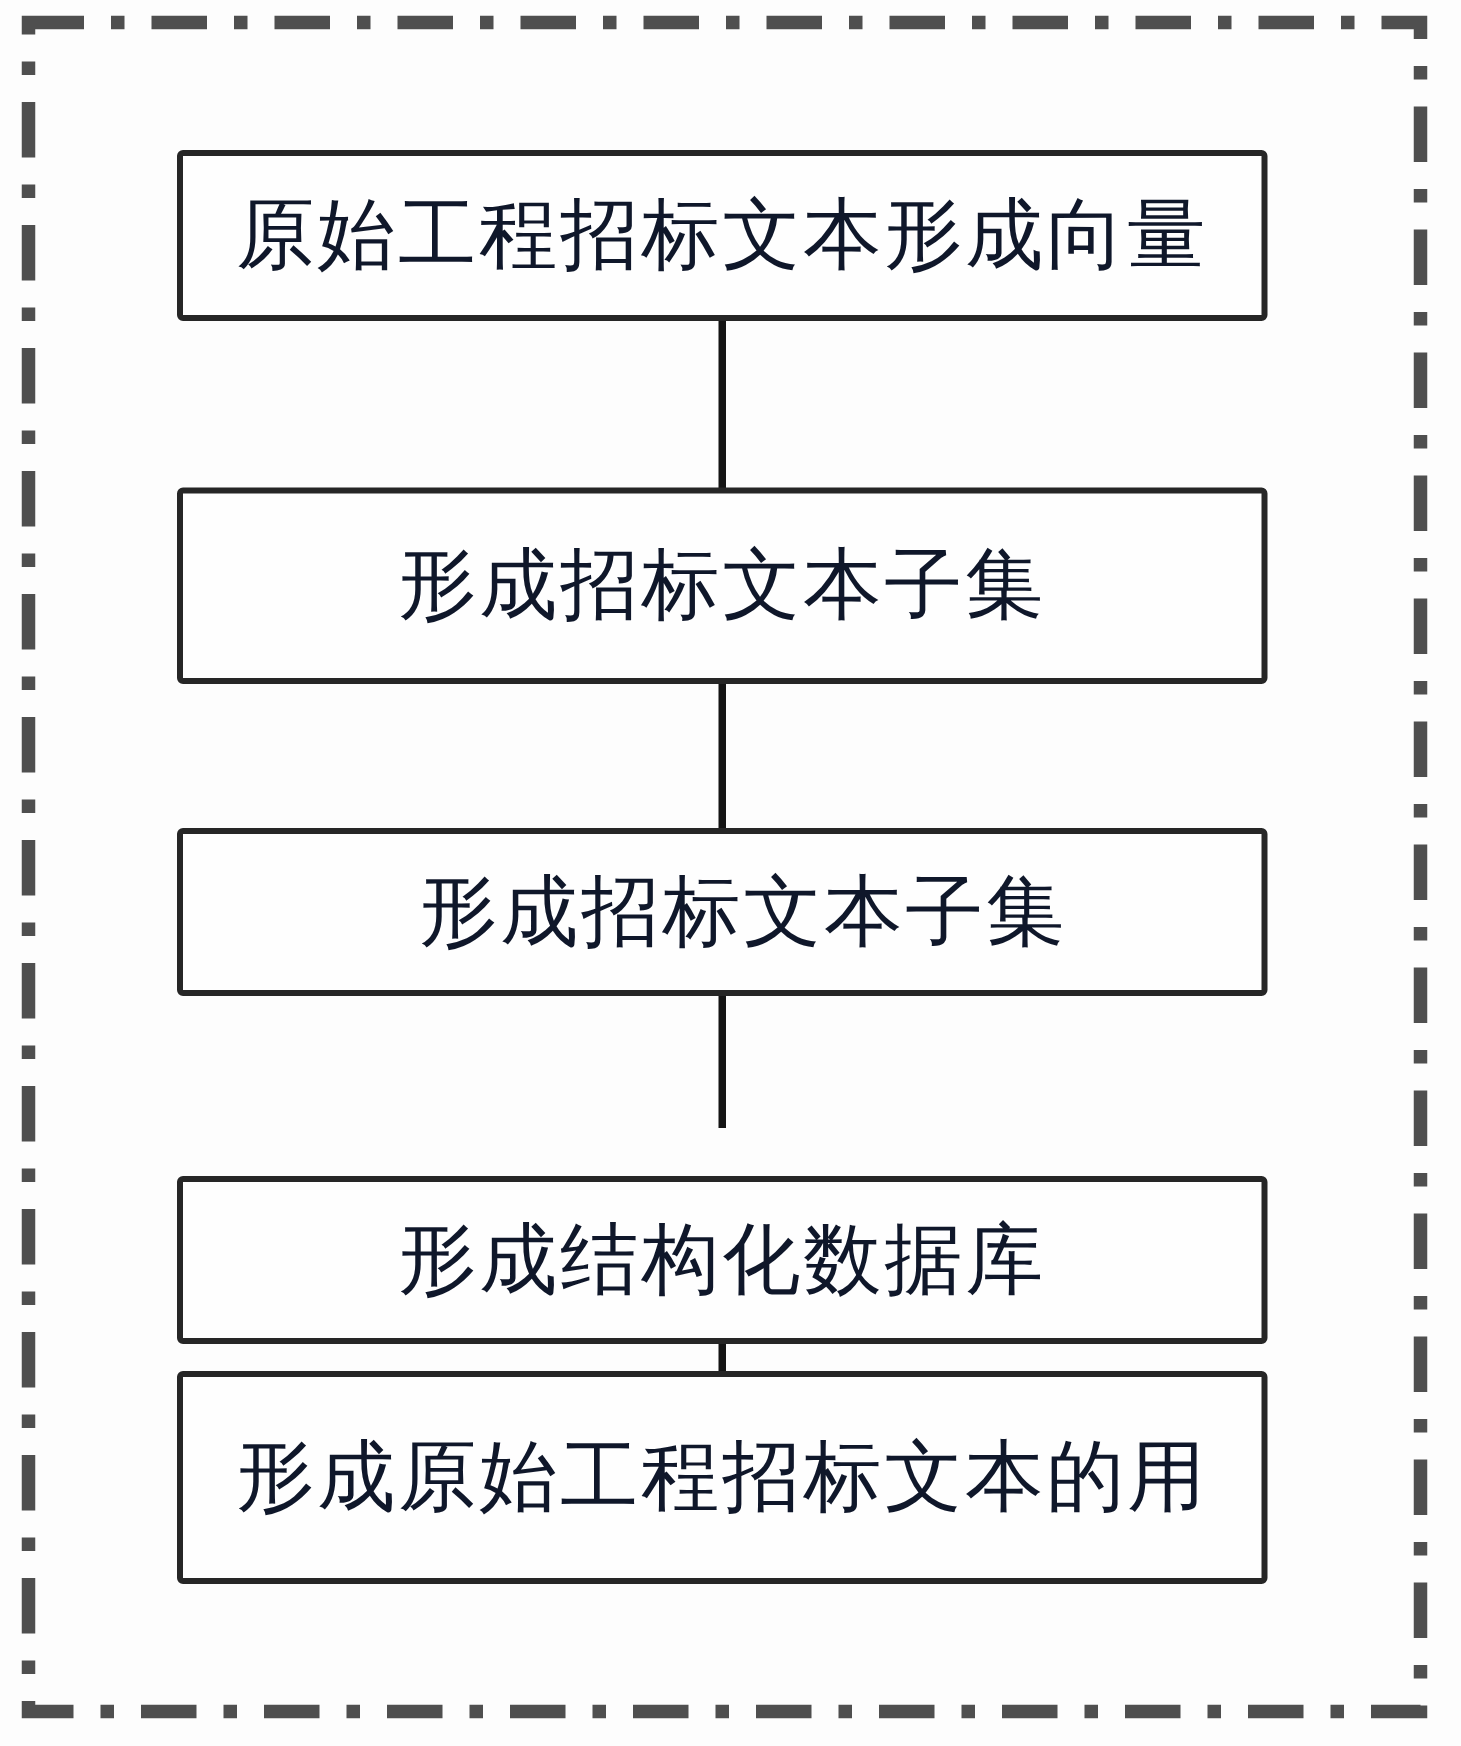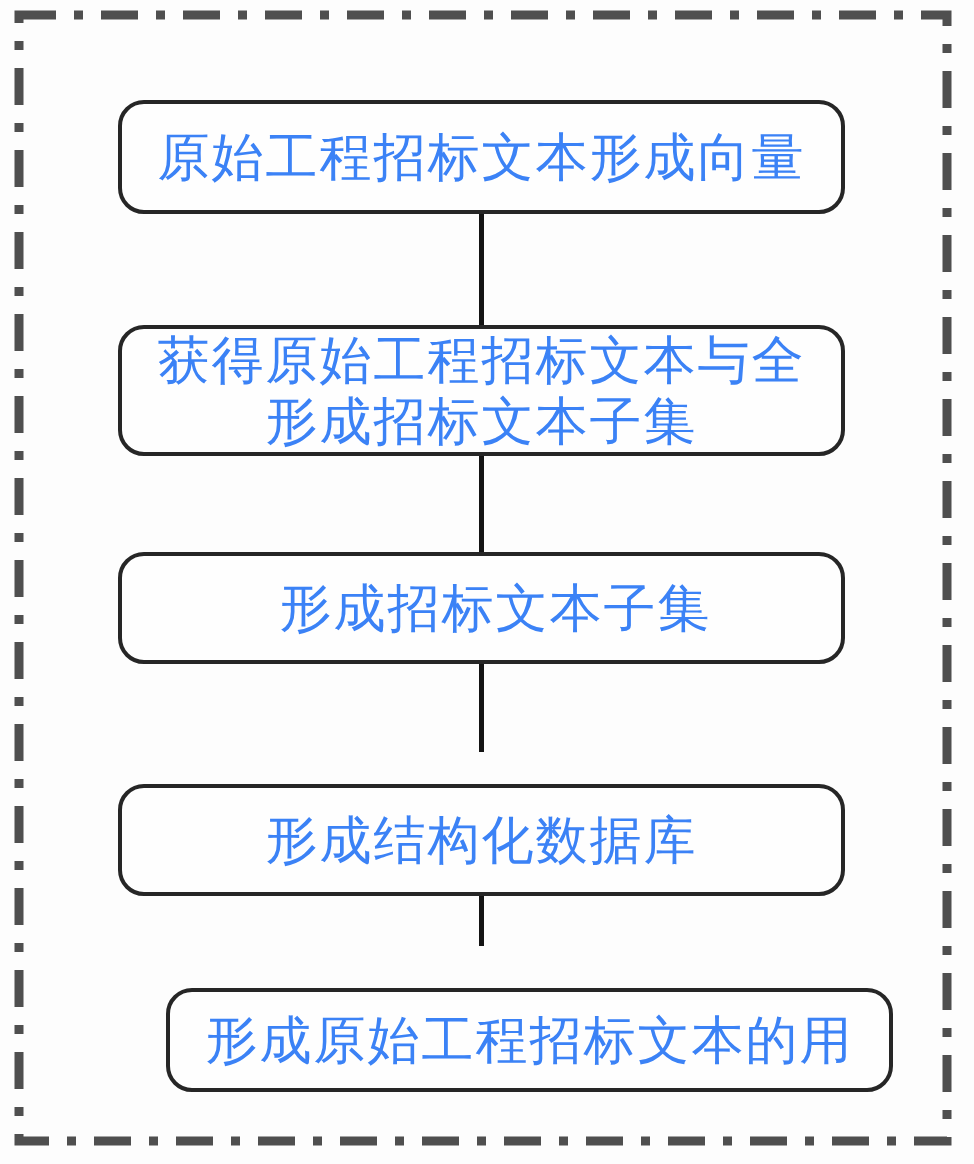--- a/index.html
+++ b/index.html
@@ -22,37 +22,37 @@
     width: 974px;
     height: 1164px;
   }
   .node {
     position: absolute;
     left: 118px;
     width: 727px;
     box-sizing: border-box;
     background: #fefefe;
     border: 4px solid #262626;
-    border-radius: 26px;
+    border-radius: 4px;
     display: flex;
     flex-direction: column;
     justify-content: center;
     align-items: center;
     text-align: center;
     font-size: 52px;
     line-height: 61px;
     letter-spacing: 2px;
-    color: #3b82f6;
+    color: #0f172a;
   }
   .node span { display: block; white-space: nowrap; }
   .node-1 { top: 100px; height: 114px; }
   .node-2 { top: 325px; height: 131px; }
   .node-3 { top: 552px; height: 112px; padding-left: 28px; }
   .node-4 { top: 748px; height: 112px; margin-top: 36px; }
-  .node-5 { top: 988px; height: 104px; margin-left: 48px; }
+  .node-5 { top: 914px; height: 142px; }
   .connector {
     position: absolute;
     left: 479px;
     width: 5px;
     background: #141414;
   }
   .connector-1 { top: 210px; height: 120px; }
   .connector-2 { top: 452px; height: 104px; }
   .connector-3 { top: 660px; height: 92px; }
   .connector-4 { top: 856px; height: 90px; }
@@ -70,21 +70,20 @@
   <div class="connector connector-2"></div>
   <div class="connector connector-3"></div>
   <div class="connector connector-4"></div>
 
   <div class="node node-1">
     <span>原始工程招标文本形成向量</span>
     <span></span>
   </div>
 
   <div class="node node-2">
-    <span>获得原始工程招标文本与全</span>
     <span>形成招标文本子集</span>
   </div>
 
   <div class="node node-3">
     <span>形成招标文本子集</span>
     <span></span>
   </div>
 
   <div class="node node-4">
     <span>形成结构化数据库</span>

